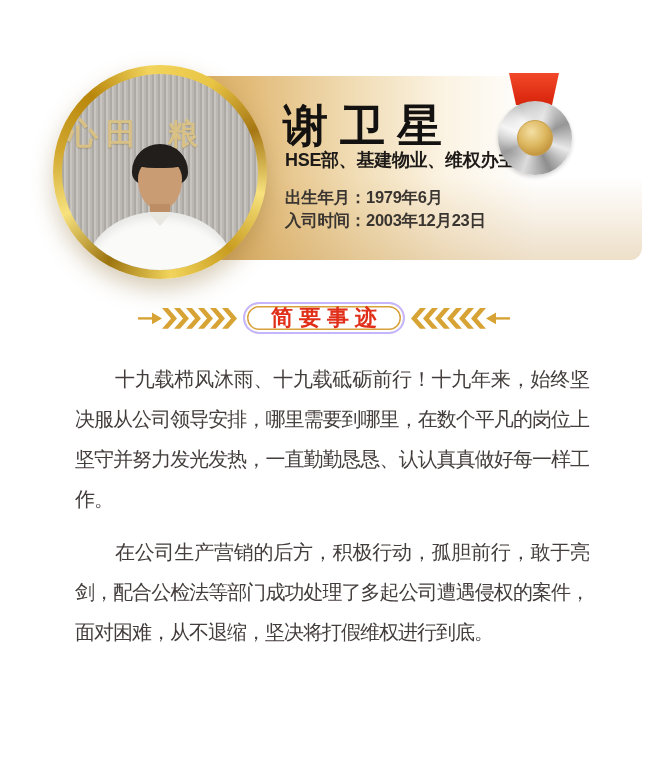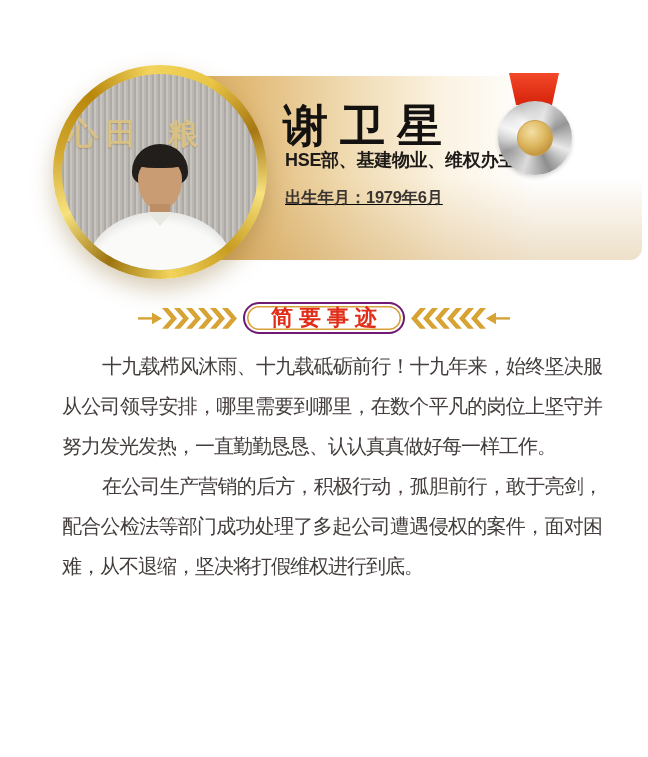--- a/index.html
+++ b/index.html
@@ -8,21 +8,21 @@
 
   
   .profile-card{position:absolute;left:150px;top:76px;width:492px;height:184px;border-radius:12px;
     background:
       linear-gradient(180deg, rgba(193,141,60,0) 55%, rgba(193,141,60,.28) 100%),
       linear-gradient(90deg, #D4A24C 0%, #E2BB79 20%, #F1DDB6 42%, #FBF3E3 60%, #FFFFFF 78%);}
   .employee-name{position:absolute;left:133px;top:14px;font-family:"DejaVu Serif",serif;
     font-weight:bold;font-size:45px;letter-spacing:12px;color:#141210;margin-top:6px;}
   .employee-title{position:absolute;left:135px;top:72px;font-size:18px;font-weight:bold;
     color:#1d1a18;letter-spacing:-0.3px;}
-  .info-list{position:absolute;left:135px;top:110px;text-decoration:underline;}
+  .info-list{position:absolute;left:135px;top:110px;}
   .info-line{font-size:16.5px;line-height:22.5px;font-weight:bold;color:#3a3530;letter-spacing:-0.3px;}
 
   
   .photo-ring{position:absolute;left:53px;top:65px;width:214px;height:214px;border-radius:50%;
     box-sizing:border-box;padding:9px;
     background:conic-gradient(from 30deg,#E9C545,#A67714,#F7E27E,#C89C1F,#F2D45C,#9C7410,#F7E27E,#D1A72E,#B8860B,#F2D45C,#E9C545);
     box-shadow:0 10px 22px rgba(140,110,50,.35);}
   .photo{position:relative;width:100%;height:100%;border-radius:50%;overflow:hidden;
     background:repeating-linear-gradient(90deg,#ADAAA5 0 2px,#C8C5C0 2px 4px,#BBB8B3 4px 6px);}
   .backdrop-char{position:absolute;top:40px;font-family:"DejaVu Serif",serif;font-weight:bold;
@@ -51,41 +51,42 @@
       radial-gradient(circle at 35% 30%, rgba(255,255,255,.95), rgba(255,255,255,0) 45%),
       conic-gradient(from 20deg,#D9D9D9,#969696,#E9E9E9,#8E8E8E,#DCDCDC,#9A9A9A,#EEEEEE,#909090,#D9D9D9);
     box-shadow:0 2px 4px rgba(0,0,0,.18);}
   .medal-gold-core{position:absolute;left:19px;top:19px;width:34px;height:34px;border-radius:50%;
     border:1px solid #C9A04C;
     background:radial-gradient(circle at 40% 32%,#F3DFA4,#DDB860 45%,#C0913B 80%,#A87B2C);}
 
   
   .section-header{position:absolute;left:0;top:298px;width:648px;height:40px;
     display:flex;align-items:center;justify-content:center;gap:5px;}
-  .section-badge{height:32px;box-sizing:border-box;border:2px solid #701a75;border-radius:18px;
+  .section-badge{height:32px;box-sizing:border-box;border:2px solid #c4b5fd;border-radius:18px;
     background:#fff;box-shadow:inset 0 0 0 2px #fff, inset 0 0 0 3.5px #D8A13C;
     display:flex;align-items:center;padding:0 20px;}
   .section-heading{font-size:22px;font-weight:bold;color:#E02E18;letter-spacing:6px;
     text-indent:6px;line-height:1;}
 
   
   .article{position:absolute;left:62px;top:346px;width:540px;}
-  .article p{margin:0;font-size:20px;line-height:40px;letter-spacing:-1px;
+  .article p{margin:13px;font-size:20px;line-height:40px;letter-spacing:-1px;
     text-indent:2em;text-align:justify;color:#433D3B;font-weight:500;}
 </style>
 </head>
 <body>
 
 <div class="page">
 
   <div class="profile-card">
     <div class="employee-name">谢卫星</div>
     <div class="employee-title">HSE部、基建物业、维权办主任</div>
     <div class="info-list">
       <div class="info-line">出生年月：1979年6月</div>
+      <div class="info-line">入司时间：2003年12月23日</div>
     </div>
   </div>
 
   <div class="photo-ring">
     <div class="photo">
       <span class="backdrop-char backdrop-left">心田</span>
       <span class="backdrop-char backdrop-right">粮</span>
       <div class="person-hair"></div>
       <div class="person-face"></div>
       <div class="person-fringe"></div>

